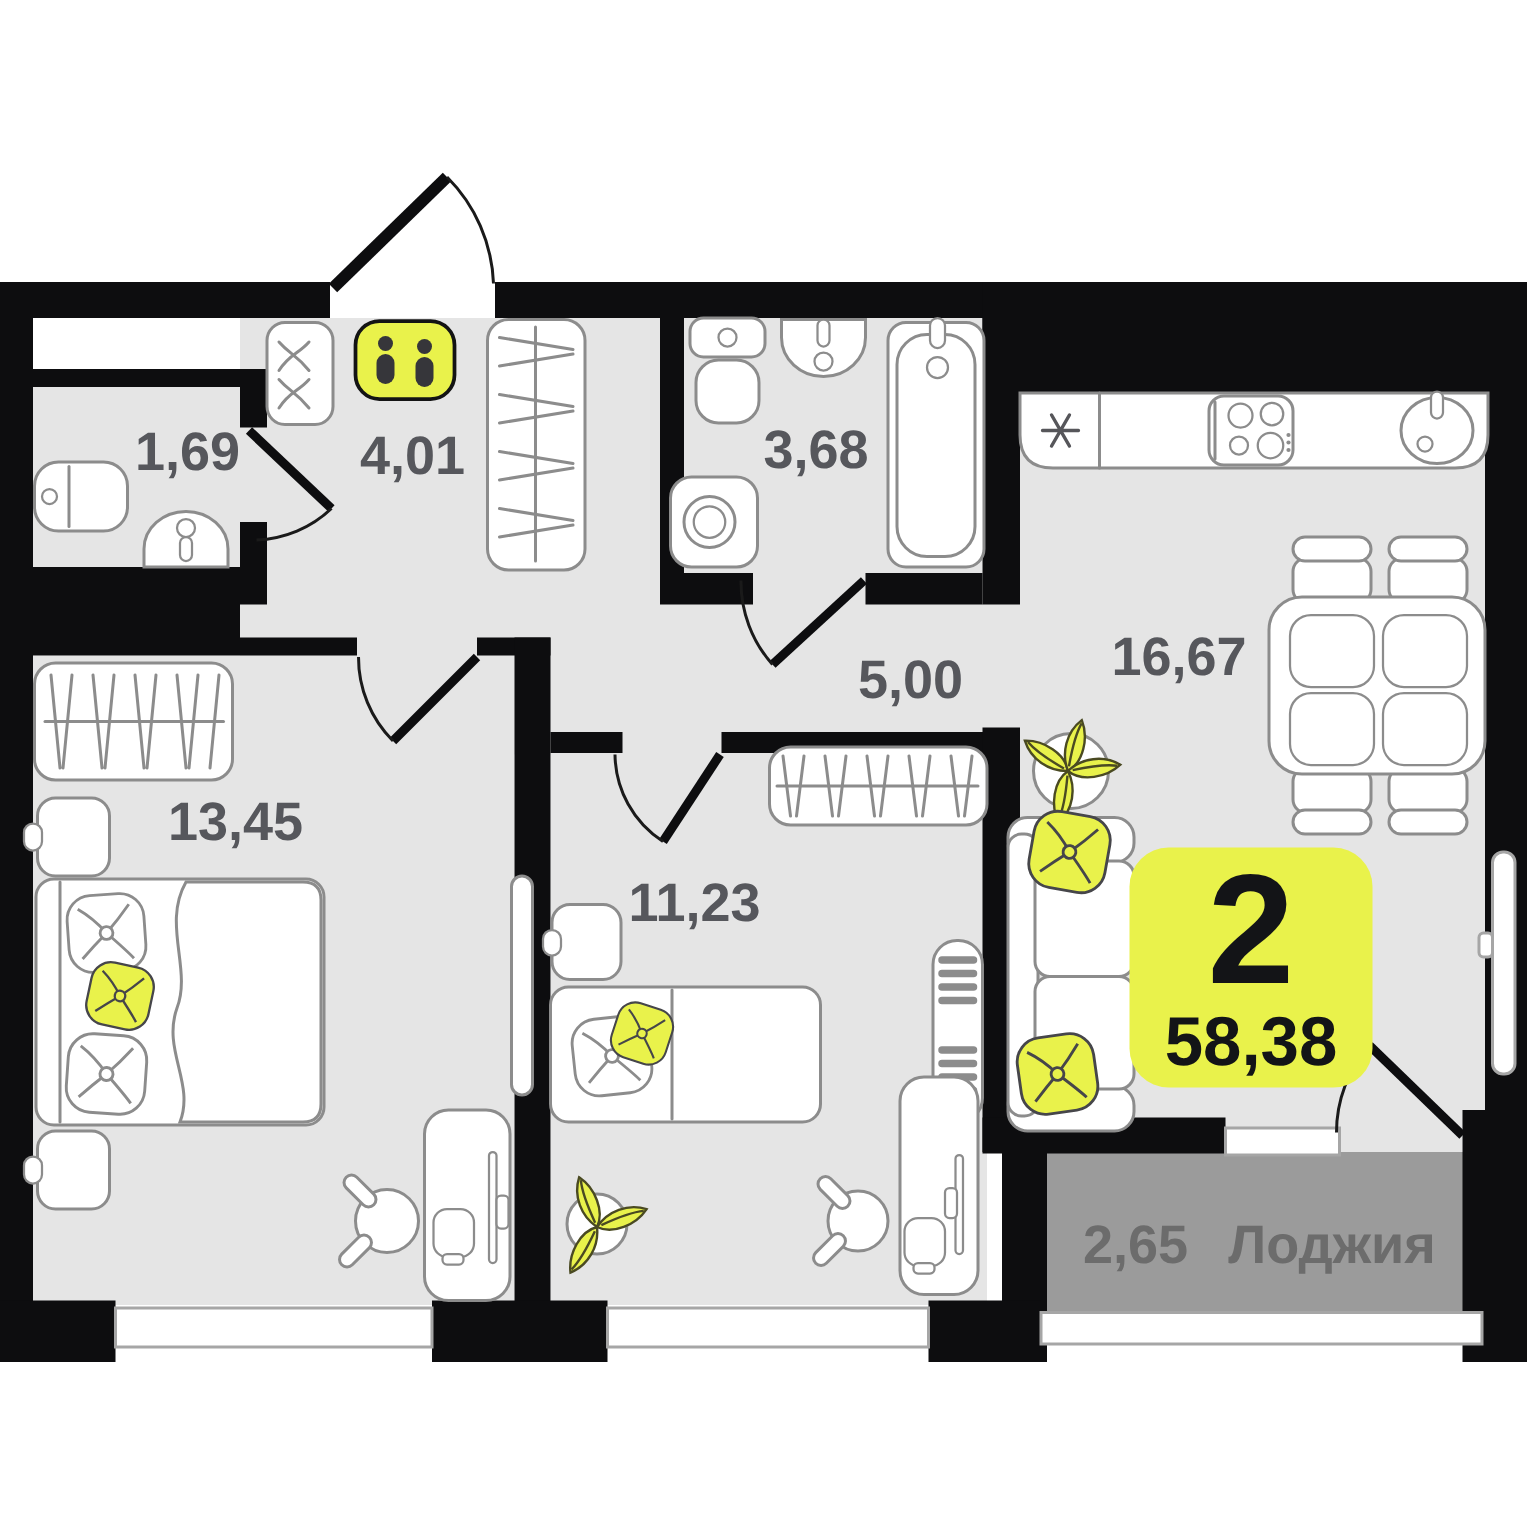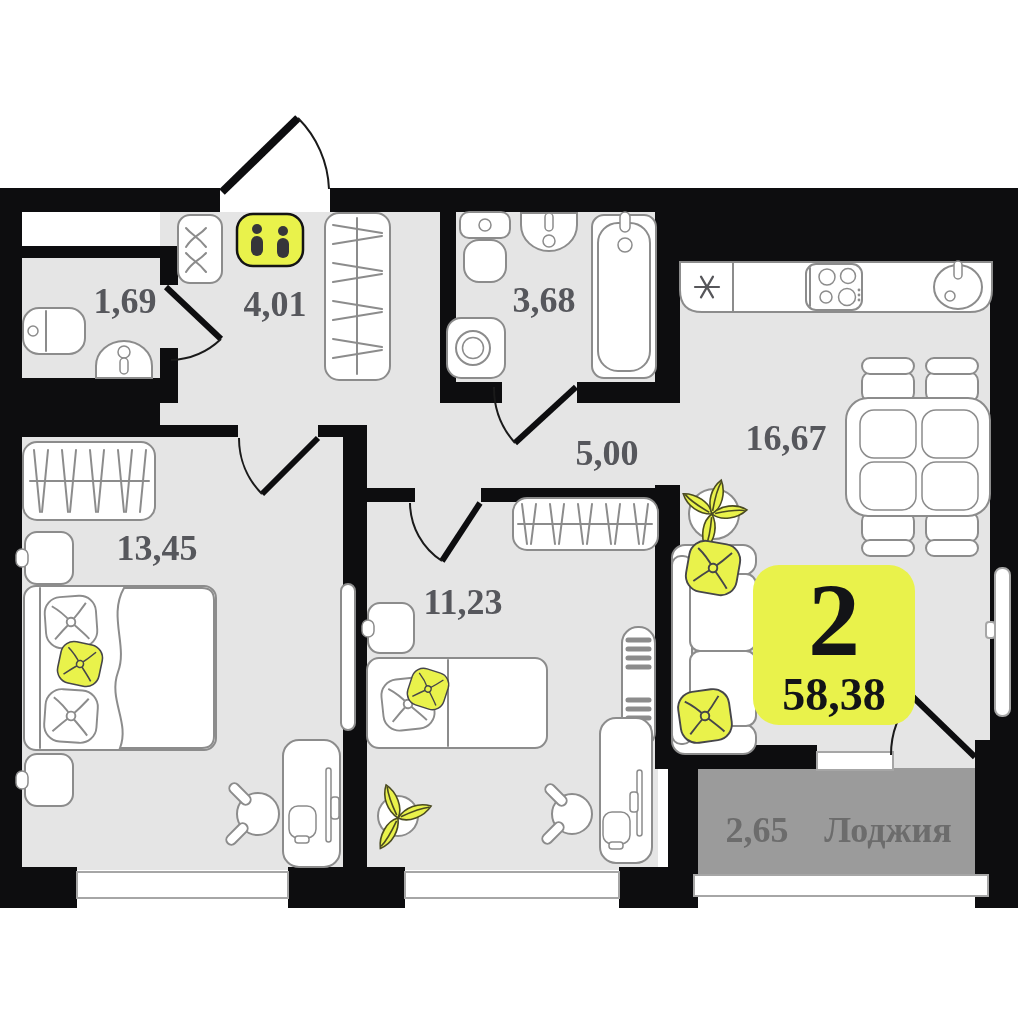--- a/index.html
+++ b/index.html
@@ -1,16 +1,16 @@
 <!DOCTYPE html>
 <html style="--wall: #0d0d0f; --room-fill: #e5e5e5; --loggia-fill: #9b9b9b; --accent-yellow: #e9f24b; --furniture-outline: #8c8c8c; --window-outline: #a6a6a6; --label-text: #56575c; --loggia-text: #6c6c6c; --badge-text: #131417; --icon-dark: #36363a;"><head>
 <meta charset="utf-8">
 <style>
   html,body{margin:0;padding:0;background:#ffffff;}
-  .stage{width:900px;height:1024px;background:#ffffff;position:relative;font-family:Liberation Serif, serif;}
+  .stage{width:900px;height:1024px;background:#ffffff;position:relative;font-family:Liberation Sans, sans-serif;}
   svg{display:block;}
   .floor{fill:var(--room-fill,#e5e5e5);}
   .loggia-floor{fill:var(--loggia-fill,#9b9b9b);}
   .wall{fill:var(--wall,#0d0d0f);}
   .furn{fill:#ffffff;stroke:var(--furniture-outline,#8c8c8c);stroke-width:2;}
   .thin{stroke-width:1.5;}
   .stroke{fill:none;stroke:var(--furniture-outline,#8c8c8c);stroke-width:2;stroke-linecap:round;}
   .hanger{fill:none;stroke:var(--furniture-outline,#8c8c8c);stroke-width:2;stroke-linecap:round;}
   .slat{fill:none;stroke:var(--furniture-outline,#8c8c8c);stroke-width:5;stroke-linecap:round;}
   .window{fill:#ffffff;stroke:var(--window-outline,#a6a6a6);stroke-width:2;}

